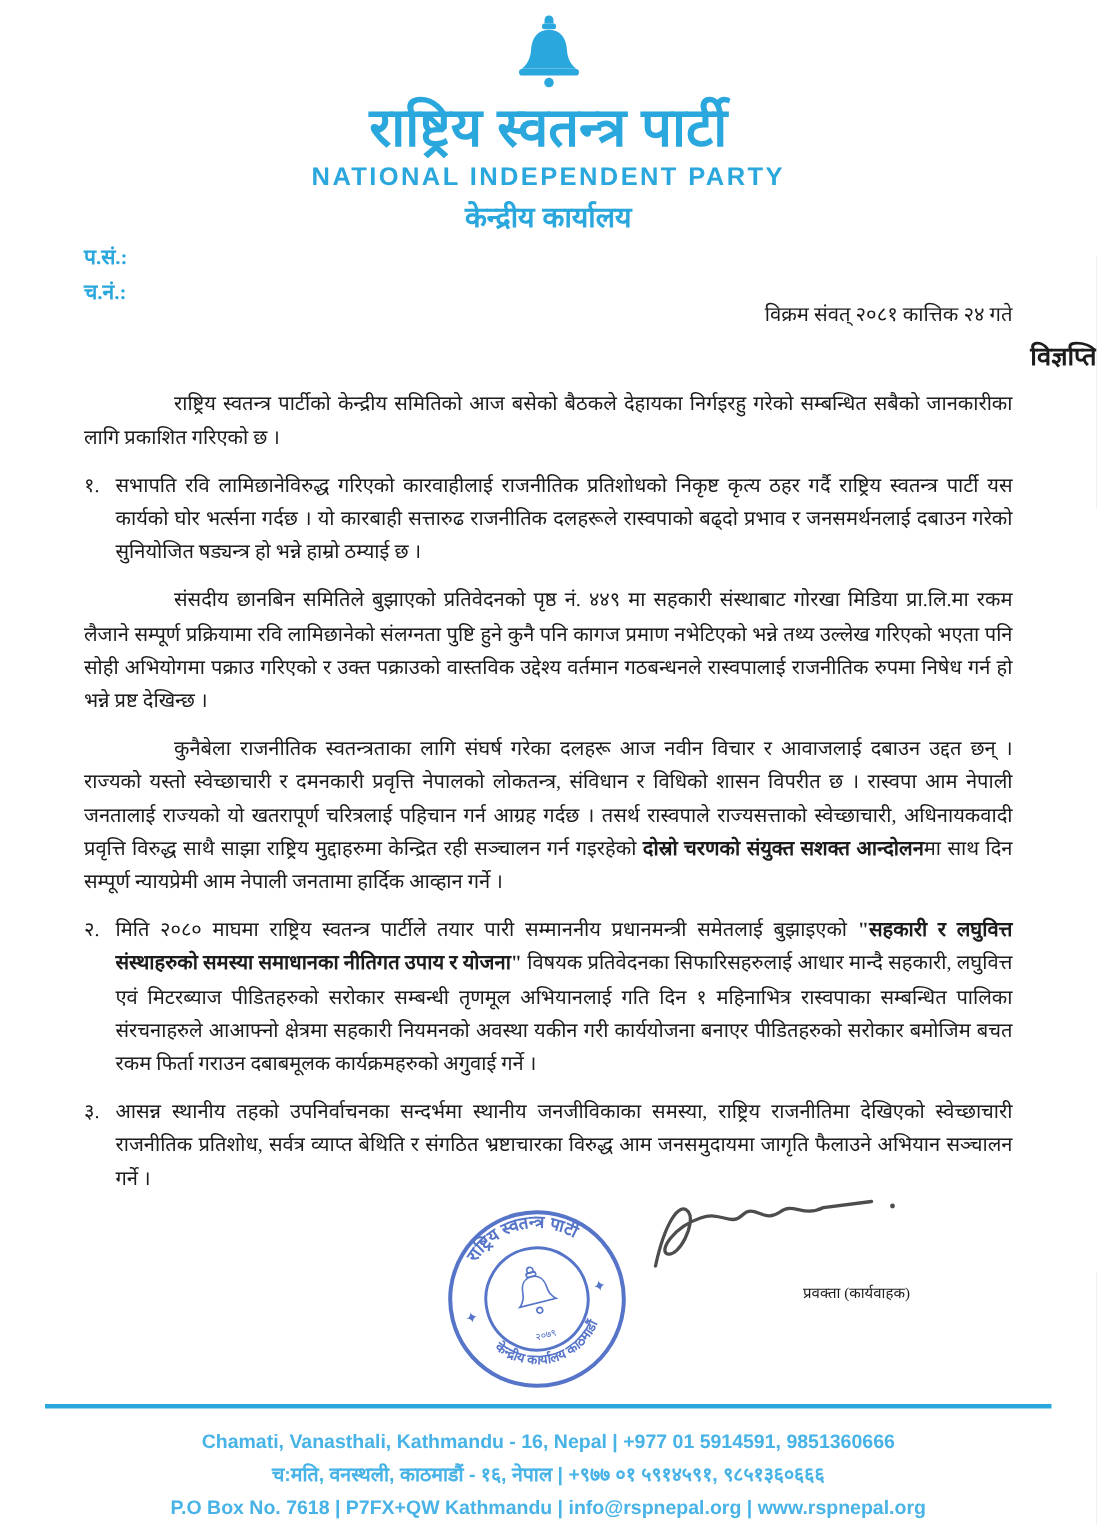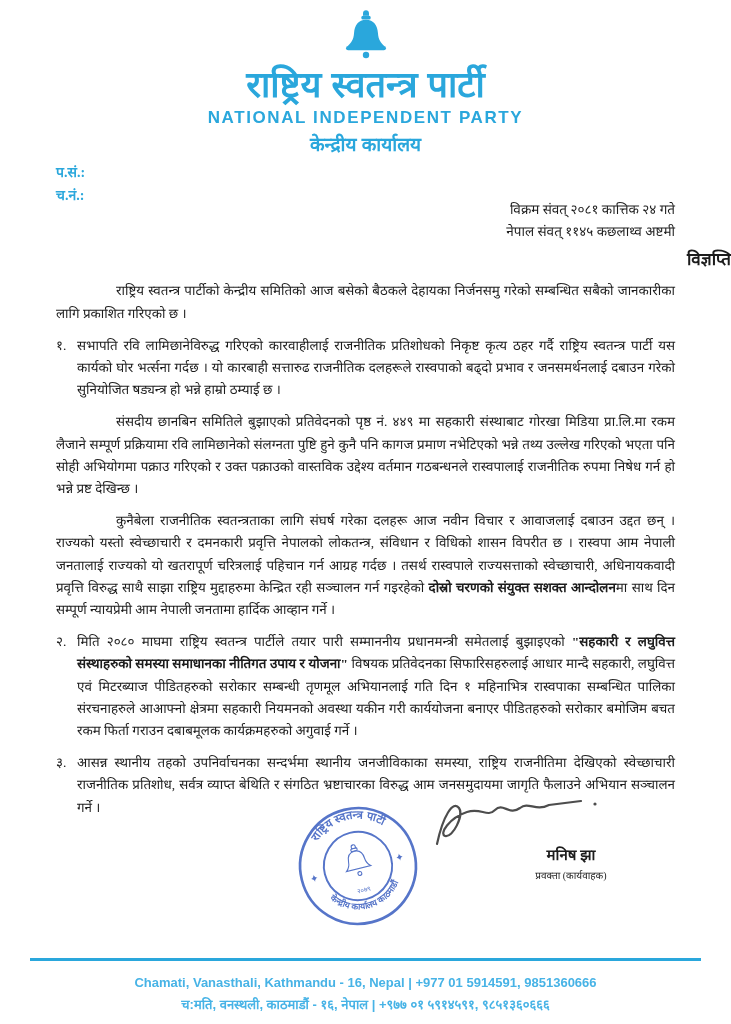--- a/index.html
+++ b/index.html
@@ -86,28 +86,27 @@
     <div class="subtitle">केन्द्रीय कार्यालय</div>
   </div>
 
   <div class="meta">
     <div class="refs">
       <div>प.सं.:</div>
       <div>च.नं.:</div>
     </div>
     <div class="dates">
       <div>विक्रम संवत् २०८१ कात्तिक २४ गते</div>
-      <div>नेपाल संवत् ११४५ कछलाथ्व अष्टमी</div>
     </div>
   </div>
 
   <div class="heading">विज्ञप्ति</div>
 
   <div class="content">
-    <p class="para indent"><span>राष्ट्रिय स्वतन्त्र पार्टीको केन्द्रीय समितिको आज बसेको बैठकले देहायका निर्जनसमु गरेको सम्बन्धित सबैको जानकारीका लागि प्रकाशित गरिएको छ ।</span></p>
+    <p class="para indent"><span>राष्ट्रिय स्वतन्त्र पार्टीको केन्द्रीय समितिको आज बसेको बैठकले देहायका निर्गइरहु गरेको सम्बन्धित सबैको जानकारीका लागि प्रकाशित गरिएको छ ।</span></p>
 
     <div class="item">
       <span class="num">१.</span>
       <span class="txt"><span>सभापति रवि लामिछानेविरुद्ध गरिएको कारवाहीलाई राजनीतिक प्रतिशोधको निकृष्ट कृत्य ठहर गर्दै राष्ट्रिय स्वतन्त्र पार्टी यस कार्यको घोर भर्त्सना गर्दछ । यो कारबाही सत्तारुढ राजनीतिक दलहरूले रास्वपाको बढ्दो प्रभाव र जनसमर्थनलाई दबाउन गरेको सुनियोजित षड्यन्त्र हो भन्ने हाम्रो ठम्याई छ ।</span></span>
     </div>
 
     <p class="para indent"><span>संसदीय छानबिन समितिले बुझाएको प्रतिवेदनको पृष्ठ नं. ४४९ मा सहकारी संस्थाबाट गोरखा मिडिया प्रा.लि.मा रकम लैजाने सम्पूर्ण प्रक्रियामा रवि लामिछानेको संलग्नता पुष्टि हुने कुनै पनि कागज प्रमाण नभेटिएको भन्ने तथ्य उल्लेख गरिएको भएता पनि सोही अभियोगमा पक्राउ गरिएको र उक्त पक्राउको वास्तविक उद्देश्य वर्तमान गठबन्धनले रास्वपालाई राजनीतिक रुपमा निषेध गर्न हो भन्ने प्रष्ट देखिन्छ ।</span></p>
 
     <p class="para indent"><span>कुनैबेला राजनीतिक स्वतन्त्रताका लागि संघर्ष गरेका दलहरू आज नवीन विचार र आवाजलाई दबाउन उद्दत छन् । राज्यको यस्तो स्वेच्छाचारी र दमनकारी प्रवृत्ति नेपालको लोकतन्त्र, संविधान र विधिको शासन विपरीत छ । रास्वपा आम नेपाली जनतालाई राज्यको यो खतरापूर्ण चरित्रलाई पहिचान गर्न आग्रह गर्दछ । तसर्थ रास्वपाले राज्यसत्ताको स्वेच्छाचारी, अधिनायकवादी प्रवृत्ति विरुद्ध साथै साझा राष्ट्रिय मुद्दाहरुमा केन्द्रित रही सञ्चालन गर्न गइरहेको </span><span class="b">दोस्रो चरणको संयुक्त सशक्त आन्दोलन</span><span>मा साथ दिन सम्पूर्ण न्यायप्रेमी आम नेपाली जनतामा हार्दिक आव्हान गर्ने ।</span></p>
 
@@ -148,22 +147,22 @@
     </svg>
   </div>
 
   <div class="signature">
     <svg class="sig-scrawl" width="190" height="58" viewBox="0 0 190 58" aria-hidden="true">
       <g stroke="#4d4d4d" stroke-width="2.2" fill="none" stroke-linecap="round">
         <path d="M14 52 C20 24 30 8 36 16 C41 23 30 46 22 44 C16 42 26 26 44 20 C58 15 64 26 72 18 C80 10 86 24 97 16 C106 9 112 20 126 13 L158 9"></path>
         <circle cx="172" cy="12" r="1.6" fill="#4d4d4d" stroke="none"></circle>
       </g>
     </svg>
-    <div class="sig-name">मनिष झा</div>
     <div class="sig-role">प्रवक्ता (कार्यवाहक)</div>
   </div>
 
   <div class="footer">
     <div>Chamati, Vanasthali, Kathmandu - 16, Nepal  |  +977 01 5914591, 9851360666</div>
     <div>च:मति, वनस्थली, काठमाडौं - १६, नेपाल  |  +९७७ ०१ ५९१४५९१, ९८५१३६०६६६</div>
+    <div>P.O Box No. 7618  |  P7FX+QW Kathmandu  |  info@rspnepal.org  |  www.rspnepal.org</div>
   </div>
 
 </div>
 
 </body></html>

